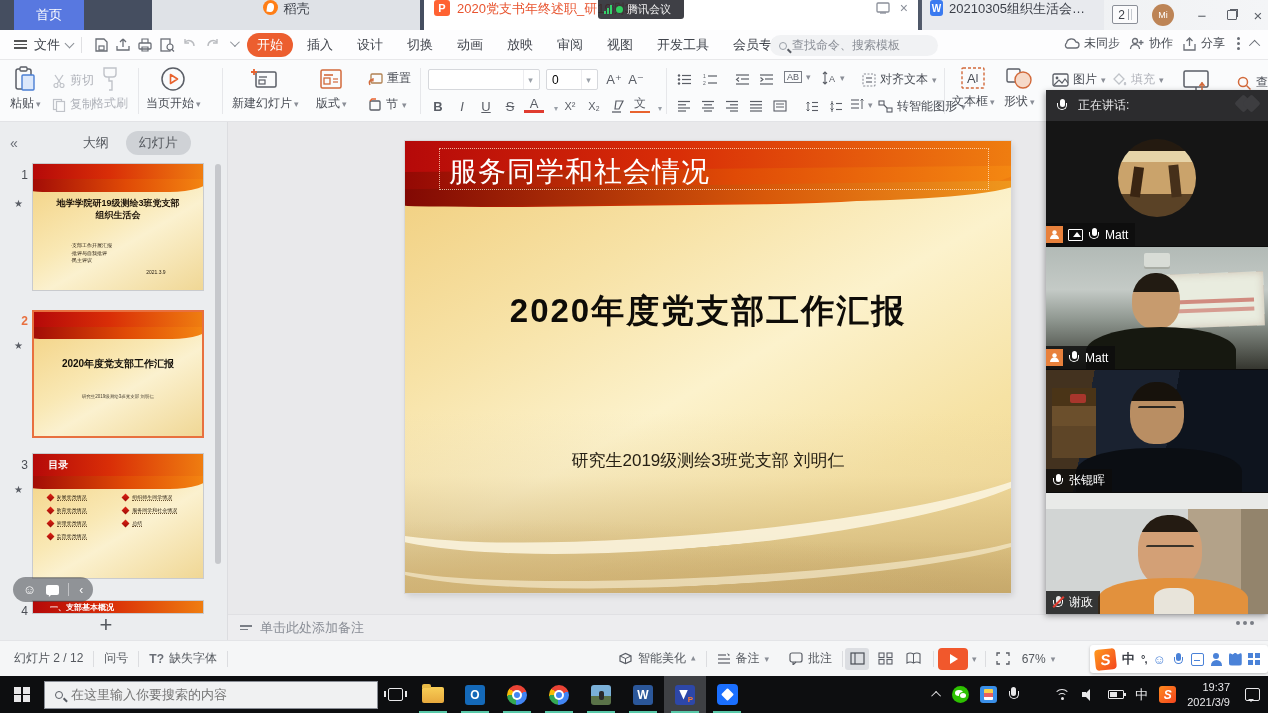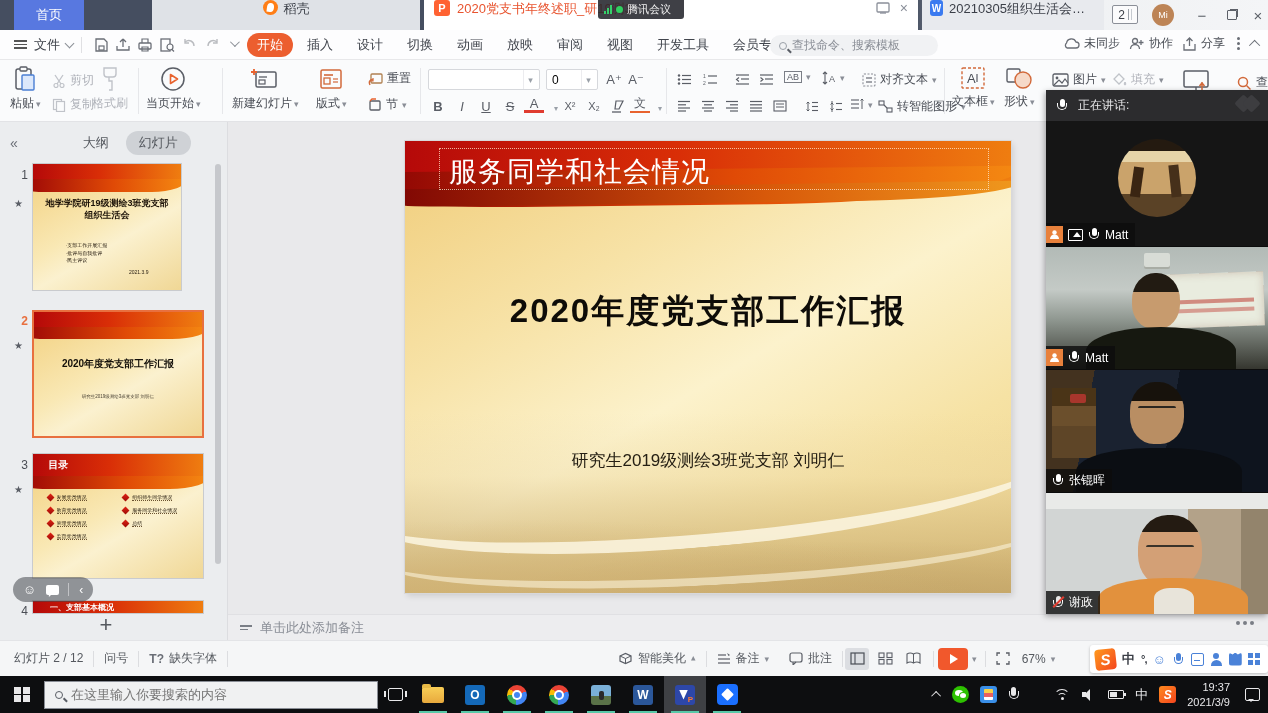--- a/index.html
+++ b/index.html
@@ -728,21 +728,21 @@
     <div class="sb-head">
       <span class="sb-coll">«</span>
       <span class="sb-tabs">
         <span class="sb-tab">大纲</span>
         <span class="sb-tab on">幻灯片</span>
       </span>
     </div>
 
     <span class="sl-num" style="top:46px;">1</span>
     <span class="sl-star" style="top:76px;">★</span>
-    <div class="thumbwrap" style="left:32px;top:41px;width:150px;height:128px;">
+    <div class="thumbwrap" style="left:32px;top:41px;width:172px;height:128px;">
       <div class="mini">
         <div class="mini-banner"></div>
           <div class="mini-swoosh"></div>
         <div class="m1-title"><span>地学学院研19级测绘3班党支部</span><br>
           <span>组织生活会</span></div>
         <div class="m1-bullets">
           <div>·支部工作开展汇报</div>
           <div>·批评与自我批评</div>
           <div>·民主评议</div>
         </div>

